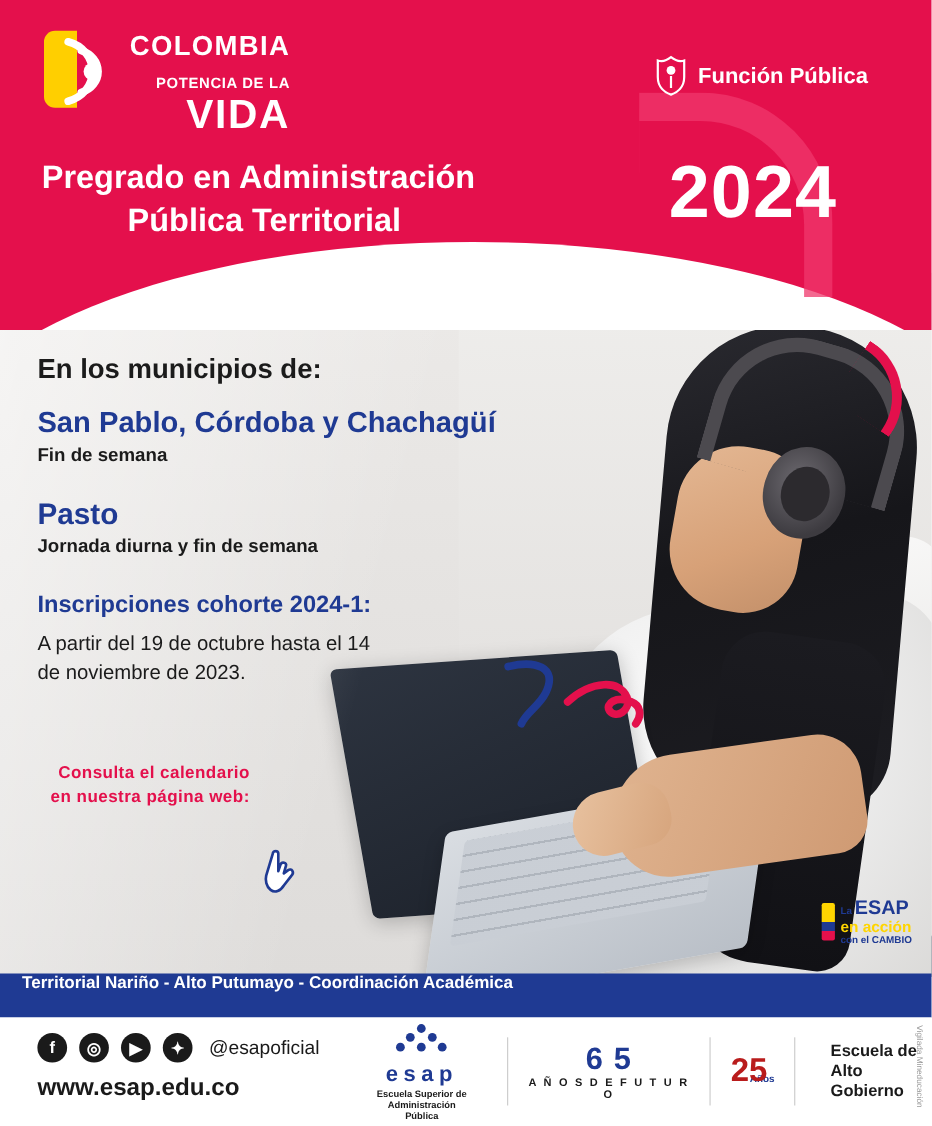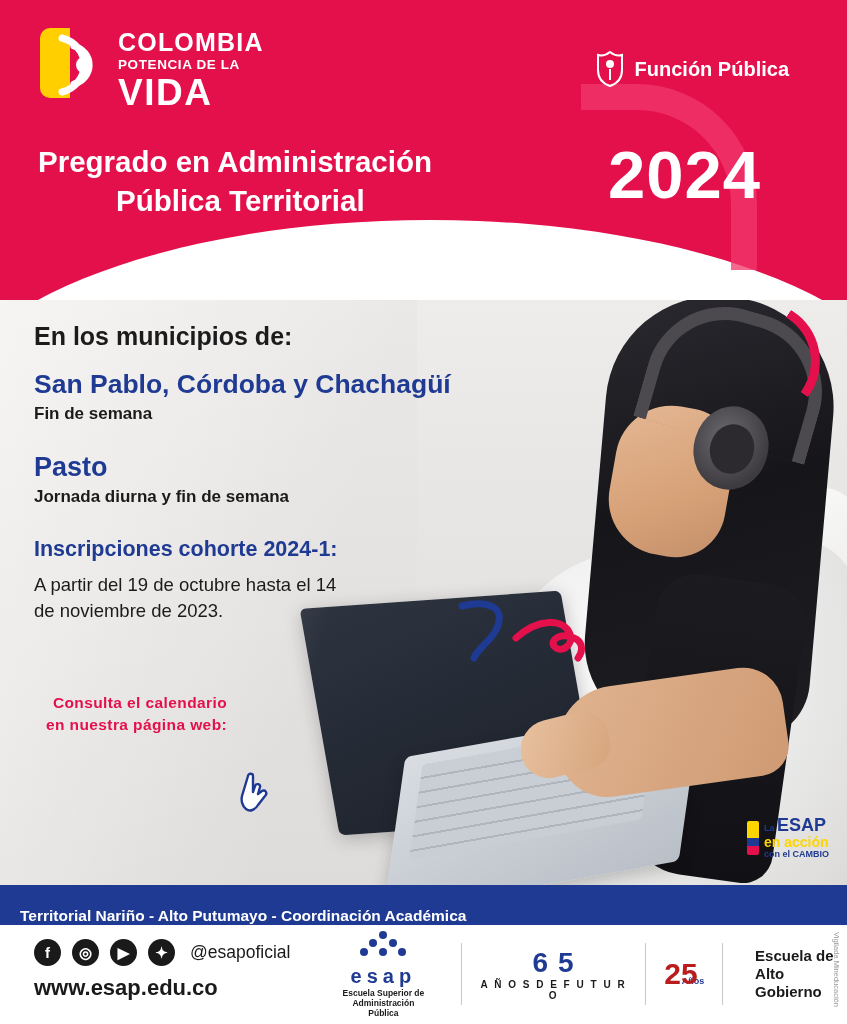--- a/index.html
+++ b/index.html
@@ -59,20 +59,21 @@
   }
 
   
   .co-logo {
     position: absolute;
     left: 40px;
     top: 28px;
     display: flex;
     align-items: flex-start;
     z-index: 3;
+    text-align: right;
   }
   .co-mark {
     position: relative;
     width: 66px;
     height: 70px;
     margin-right: 12px;
   }
   .co-mark .yellow {
     position: absolute;
     left: 0; top: 0;
@@ -91,21 +92,21 @@
   }
   .co-text .l1 {
     font-size: 25px;
     font-weight: bold;
     letter-spacing: 1.2px;
   }
   .co-text .l2 {
     font-size: 13.5px;
     font-weight: bold;
     letter-spacing: .6px;
-    margin-top: 3px;
+    margin-top: 14px;
   }
   .co-text .l3 {
     font-size: 37px;
     font-weight: bold;
     letter-spacing: 1.5px;
     margin-top: 2px;
   }
 
   
   .fp-logo {
@@ -460,21 +461,21 @@
   
   .blue-strip {
     position: absolute;
     left: 0;
     top: 885px;
     width: 847px;
     height: 40px;
     background: #1f3a93;
     color: #ffffff;
     display: flex;
-    align-items: flex-end;
+    align-items: flex-start;
     z-index: 8;
   }
   .blue-strip span {
     padding-left: 20px;
     font-size: 15.5px;
     font-weight: bold;
   }
 
   
   .footer {

